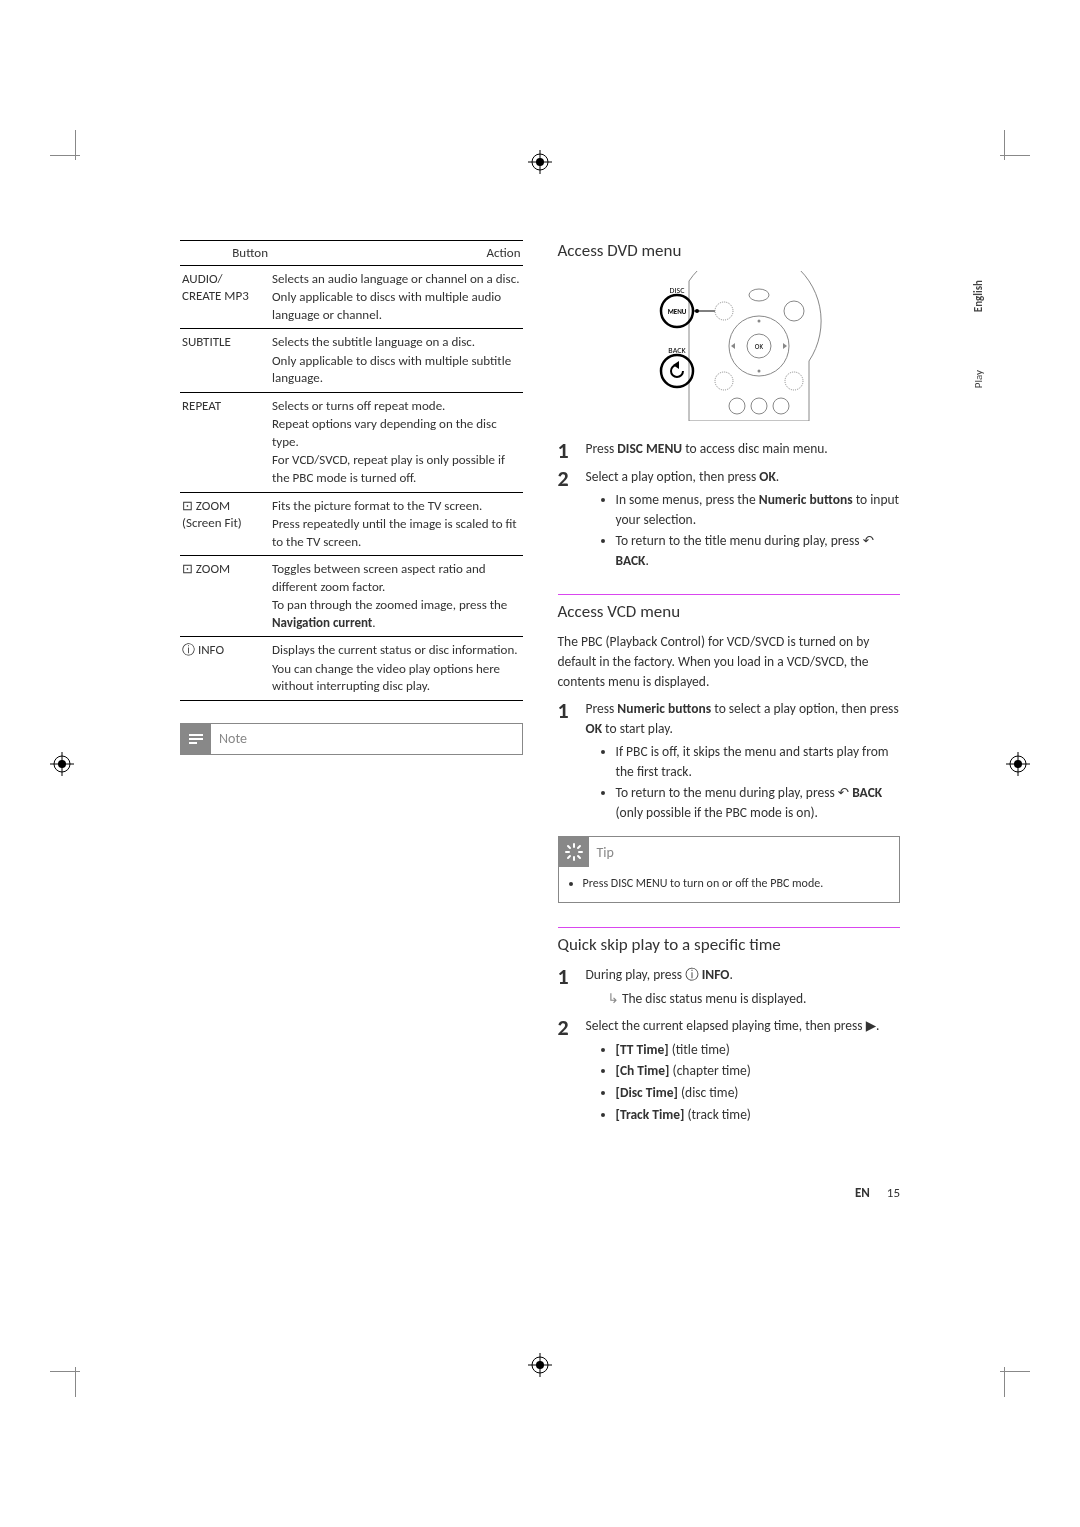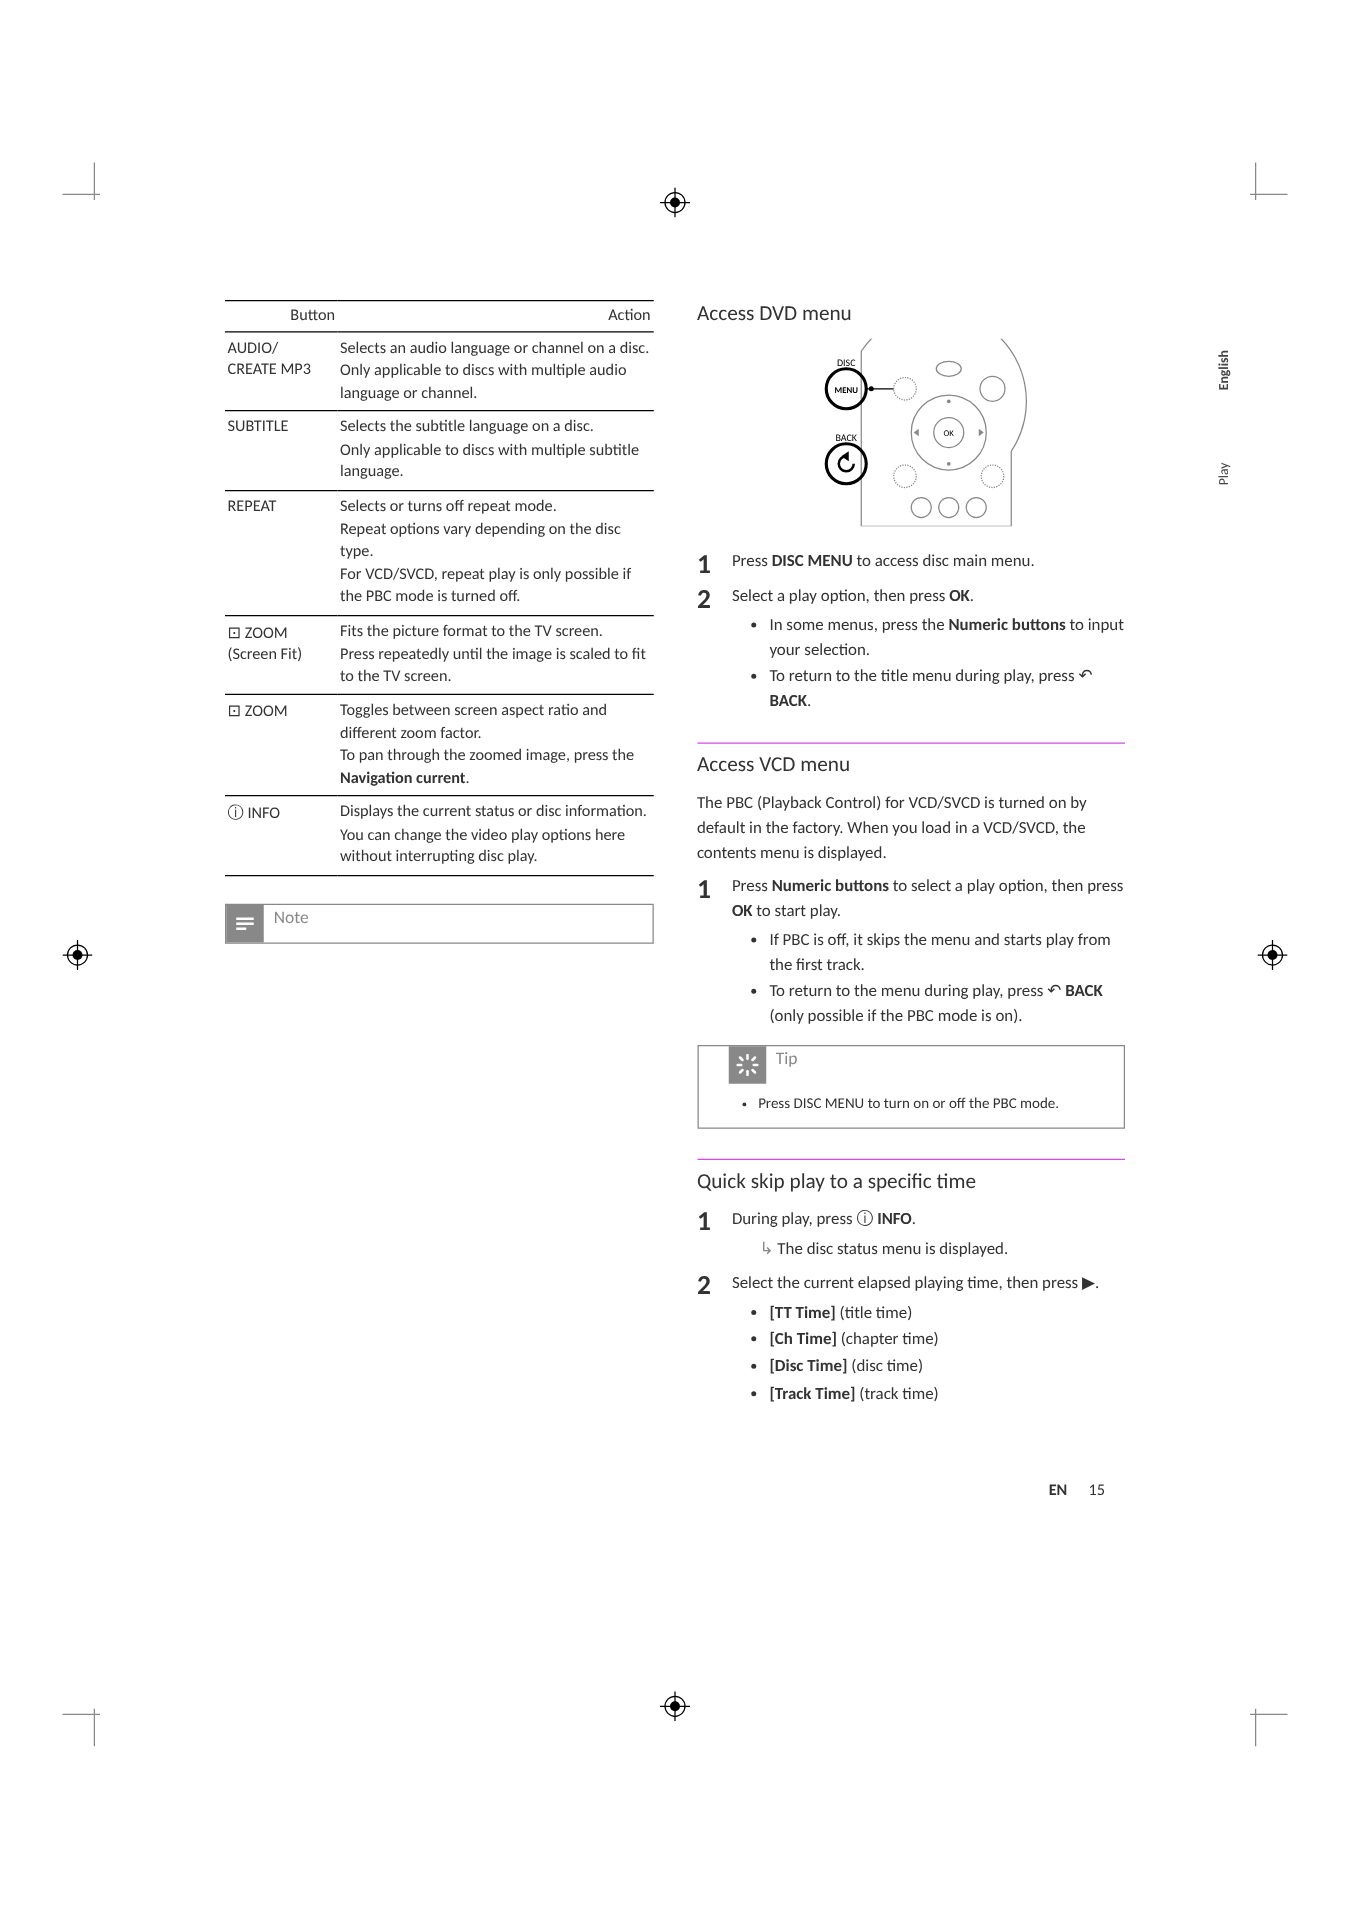--- a/index.html
+++ b/index.html
@@ -85,21 +85,21 @@
 
   
   .box {
     border: 1px solid #888;
     margin-top: 22px;
     font-size: 12px;
     line-height: 1.4;
   }
   .box-head {
     display: flex;
-    align-items: flex-start;
+    align-items: center;
     padding: 0;
   }
   .box-icon {
     width: 30px;
     height: 30px;
     background: #888;
     display: flex;
     align-items: center;
     justify-content: center;
     color: #fff;
@@ -161,21 +161,21 @@
     writing-mode: vertical-rl;
     transform: rotate(180deg);
     color: #444;
   }
   .side-english { top: 40px; font-weight: bold; }
   .side-play { top: 130px; }
 
   .footer {
     position: absolute;
     bottom: -40px;
-    right: 16px;
+    right: 0;
     font-size: 13px;
   }
   .footer .lang { font-weight: bold; margin-right: 14px; }
 
   b { font-weight: bold; }
   .icon-glyph { font-family: sans-serif; }
 </style>
 </head>
 <body>
 
@@ -349,21 +349,21 @@
       <p class="para">The PBC (Playback Control) for VCD/SVCD is turned on by default in the factory. When you load in a VCD/SVCD, the contents menu is displayed.</p>
       <ol class="steps">
         <li>
           <span>Press <b>Numeric buttons</b> to select a play option, then press <b>OK</b> to start play.</span>
           <ul class="sub" id="vcd-sub">
               <li>If PBC is off, it skips the menu and starts play from the first track.</li>
               <li>To return to the menu during play, press <span class="icon-glyph">↶</span> <b>BACK</b> (only possible if the PBC mode is on).</li>
             </ul>
         </li>
       </ol>
-      <div class="box" style="margin-top:14px;padding-left:24px;">
+      <div class="box" style="margin-top:14px;">
         <div class="box-head">
           <div class="box-icon">
             <svg width="18" height="18" viewBox="0 0 18 18">
               <g stroke="#fff" stroke-width="2" stroke-linecap="round">
                 <line x1="9" y1="1" x2="9" y2="4"></line>
                   <line x1="9" y1="14" x2="9" y2="17"></line>
                 <line x1="1" y1="9" x2="4" y2="9"></line>
                   <line x1="14" y1="9" x2="17" y2="9"></line>
                 <line x1="3" y1="3" x2="5" y2="5"></line>
                   <line x1="13" y1="13" x2="15" y2="15"></line>

